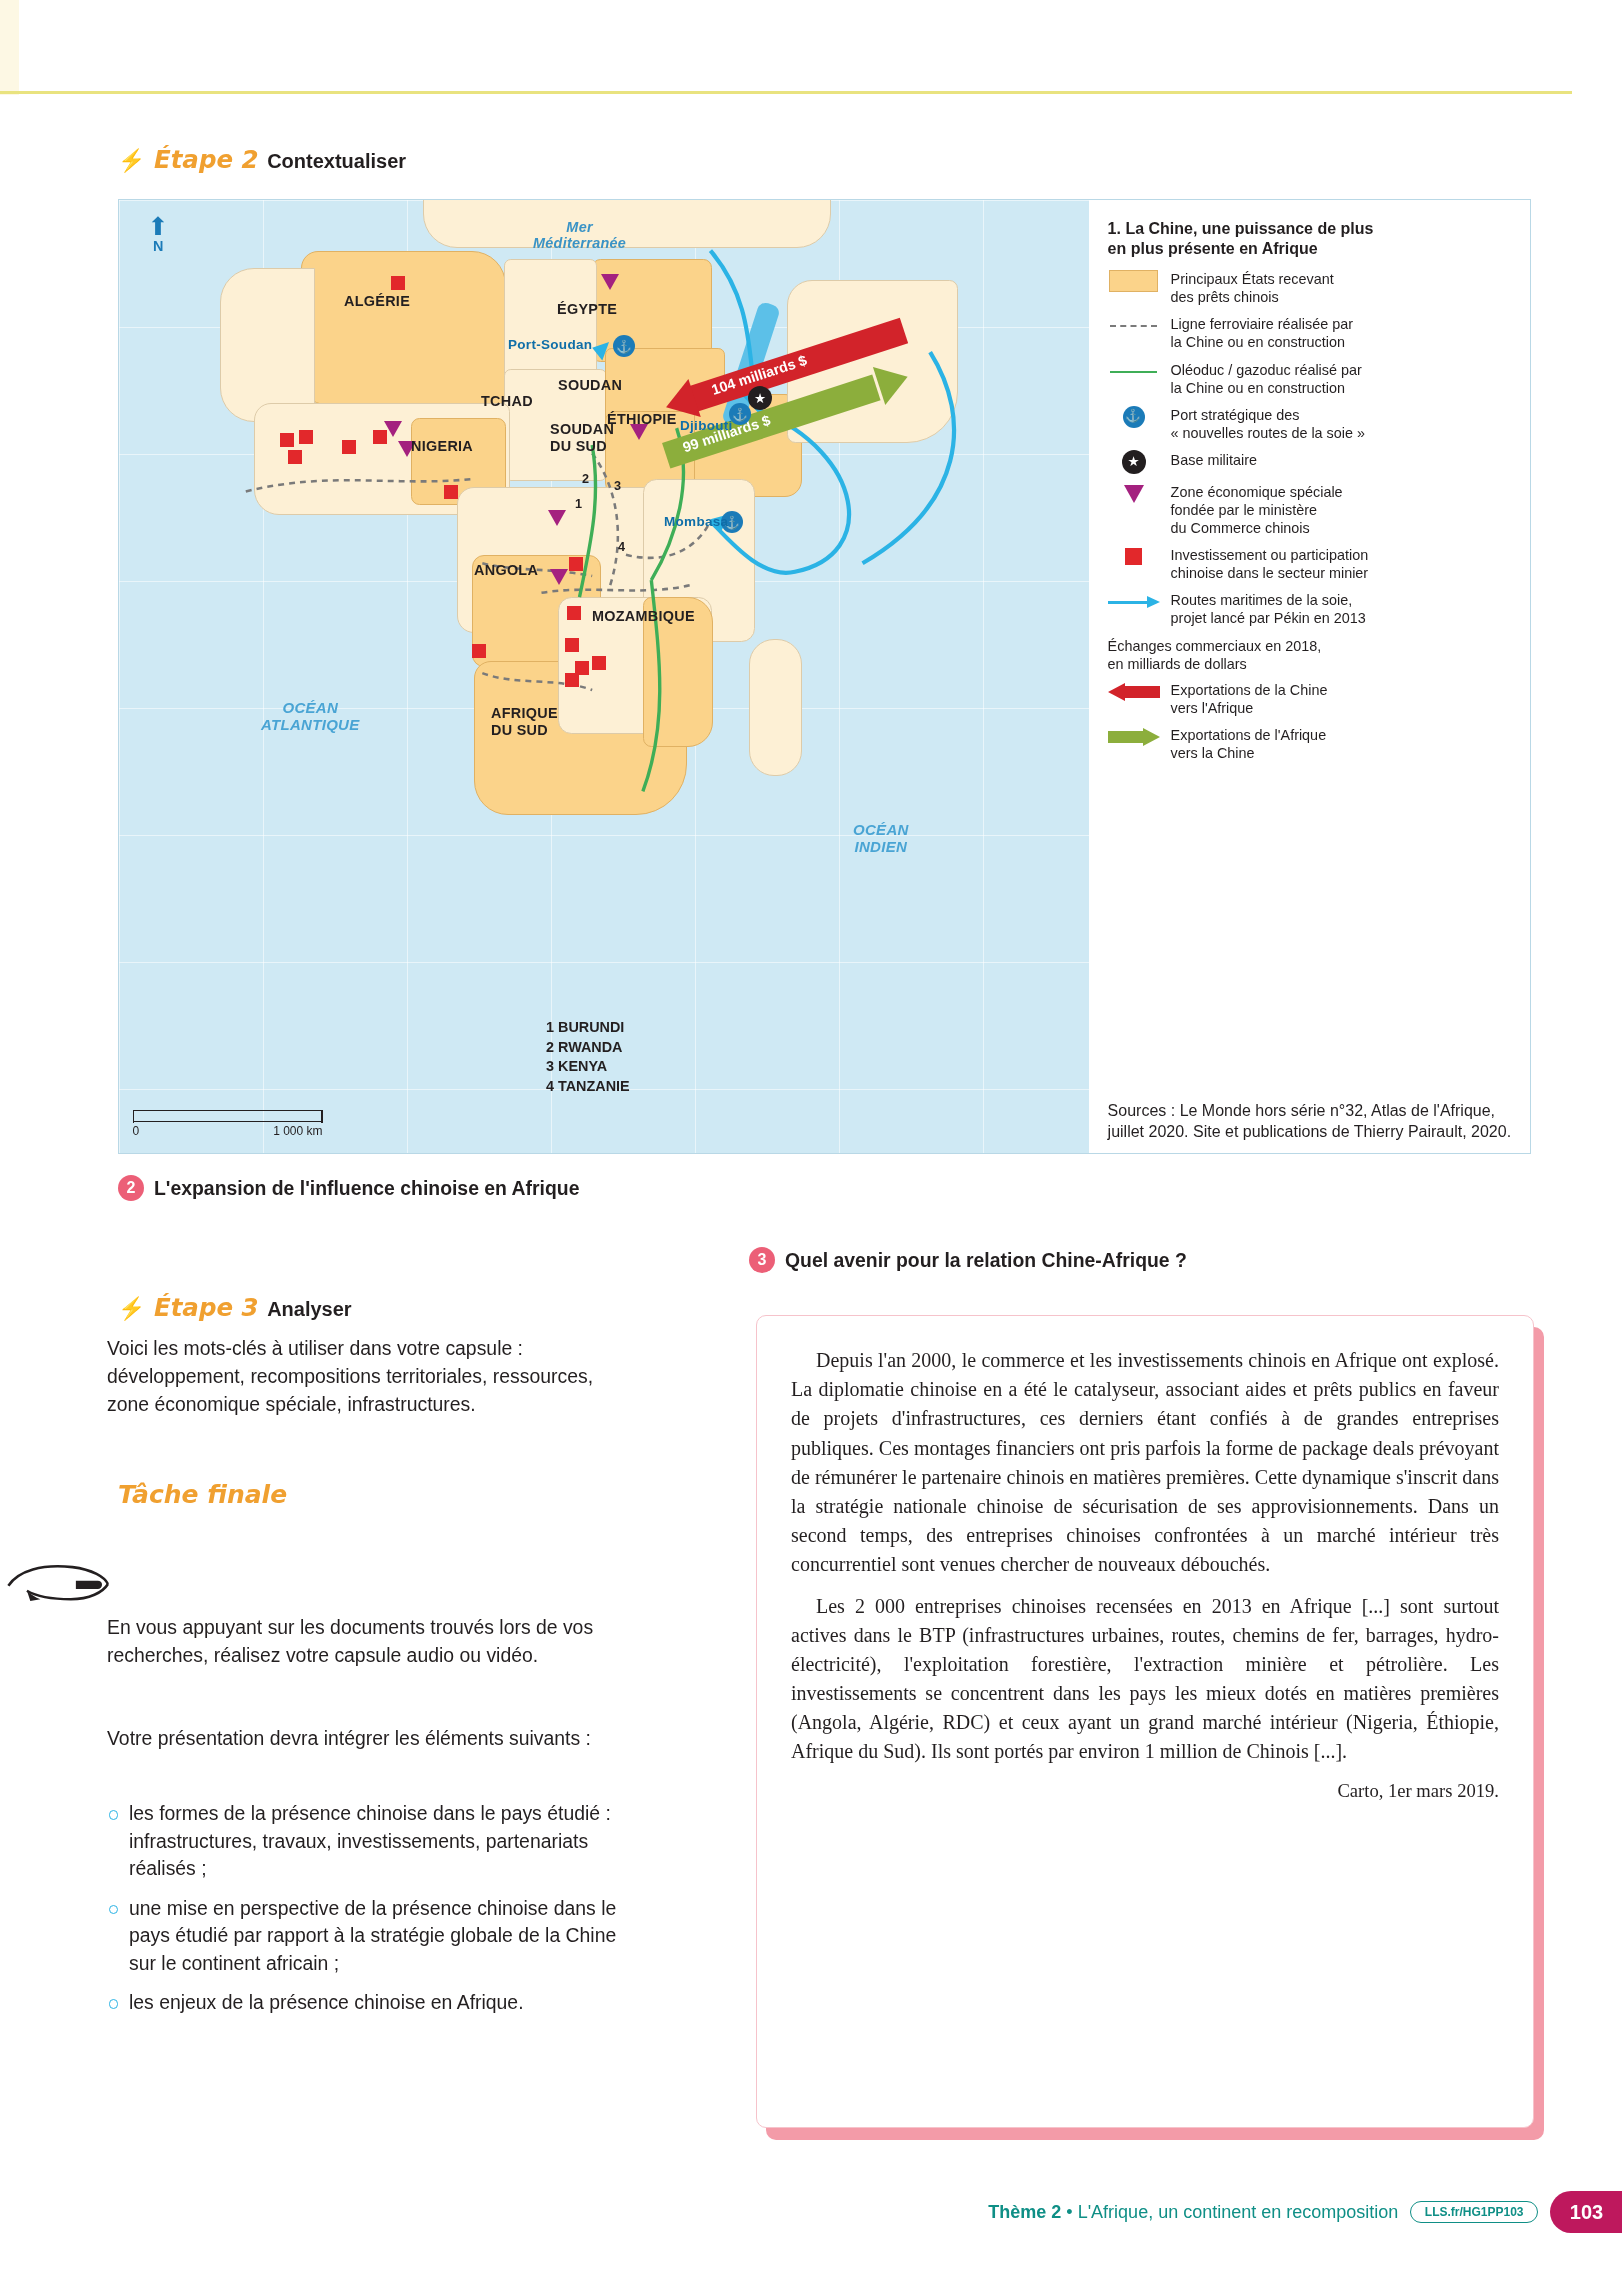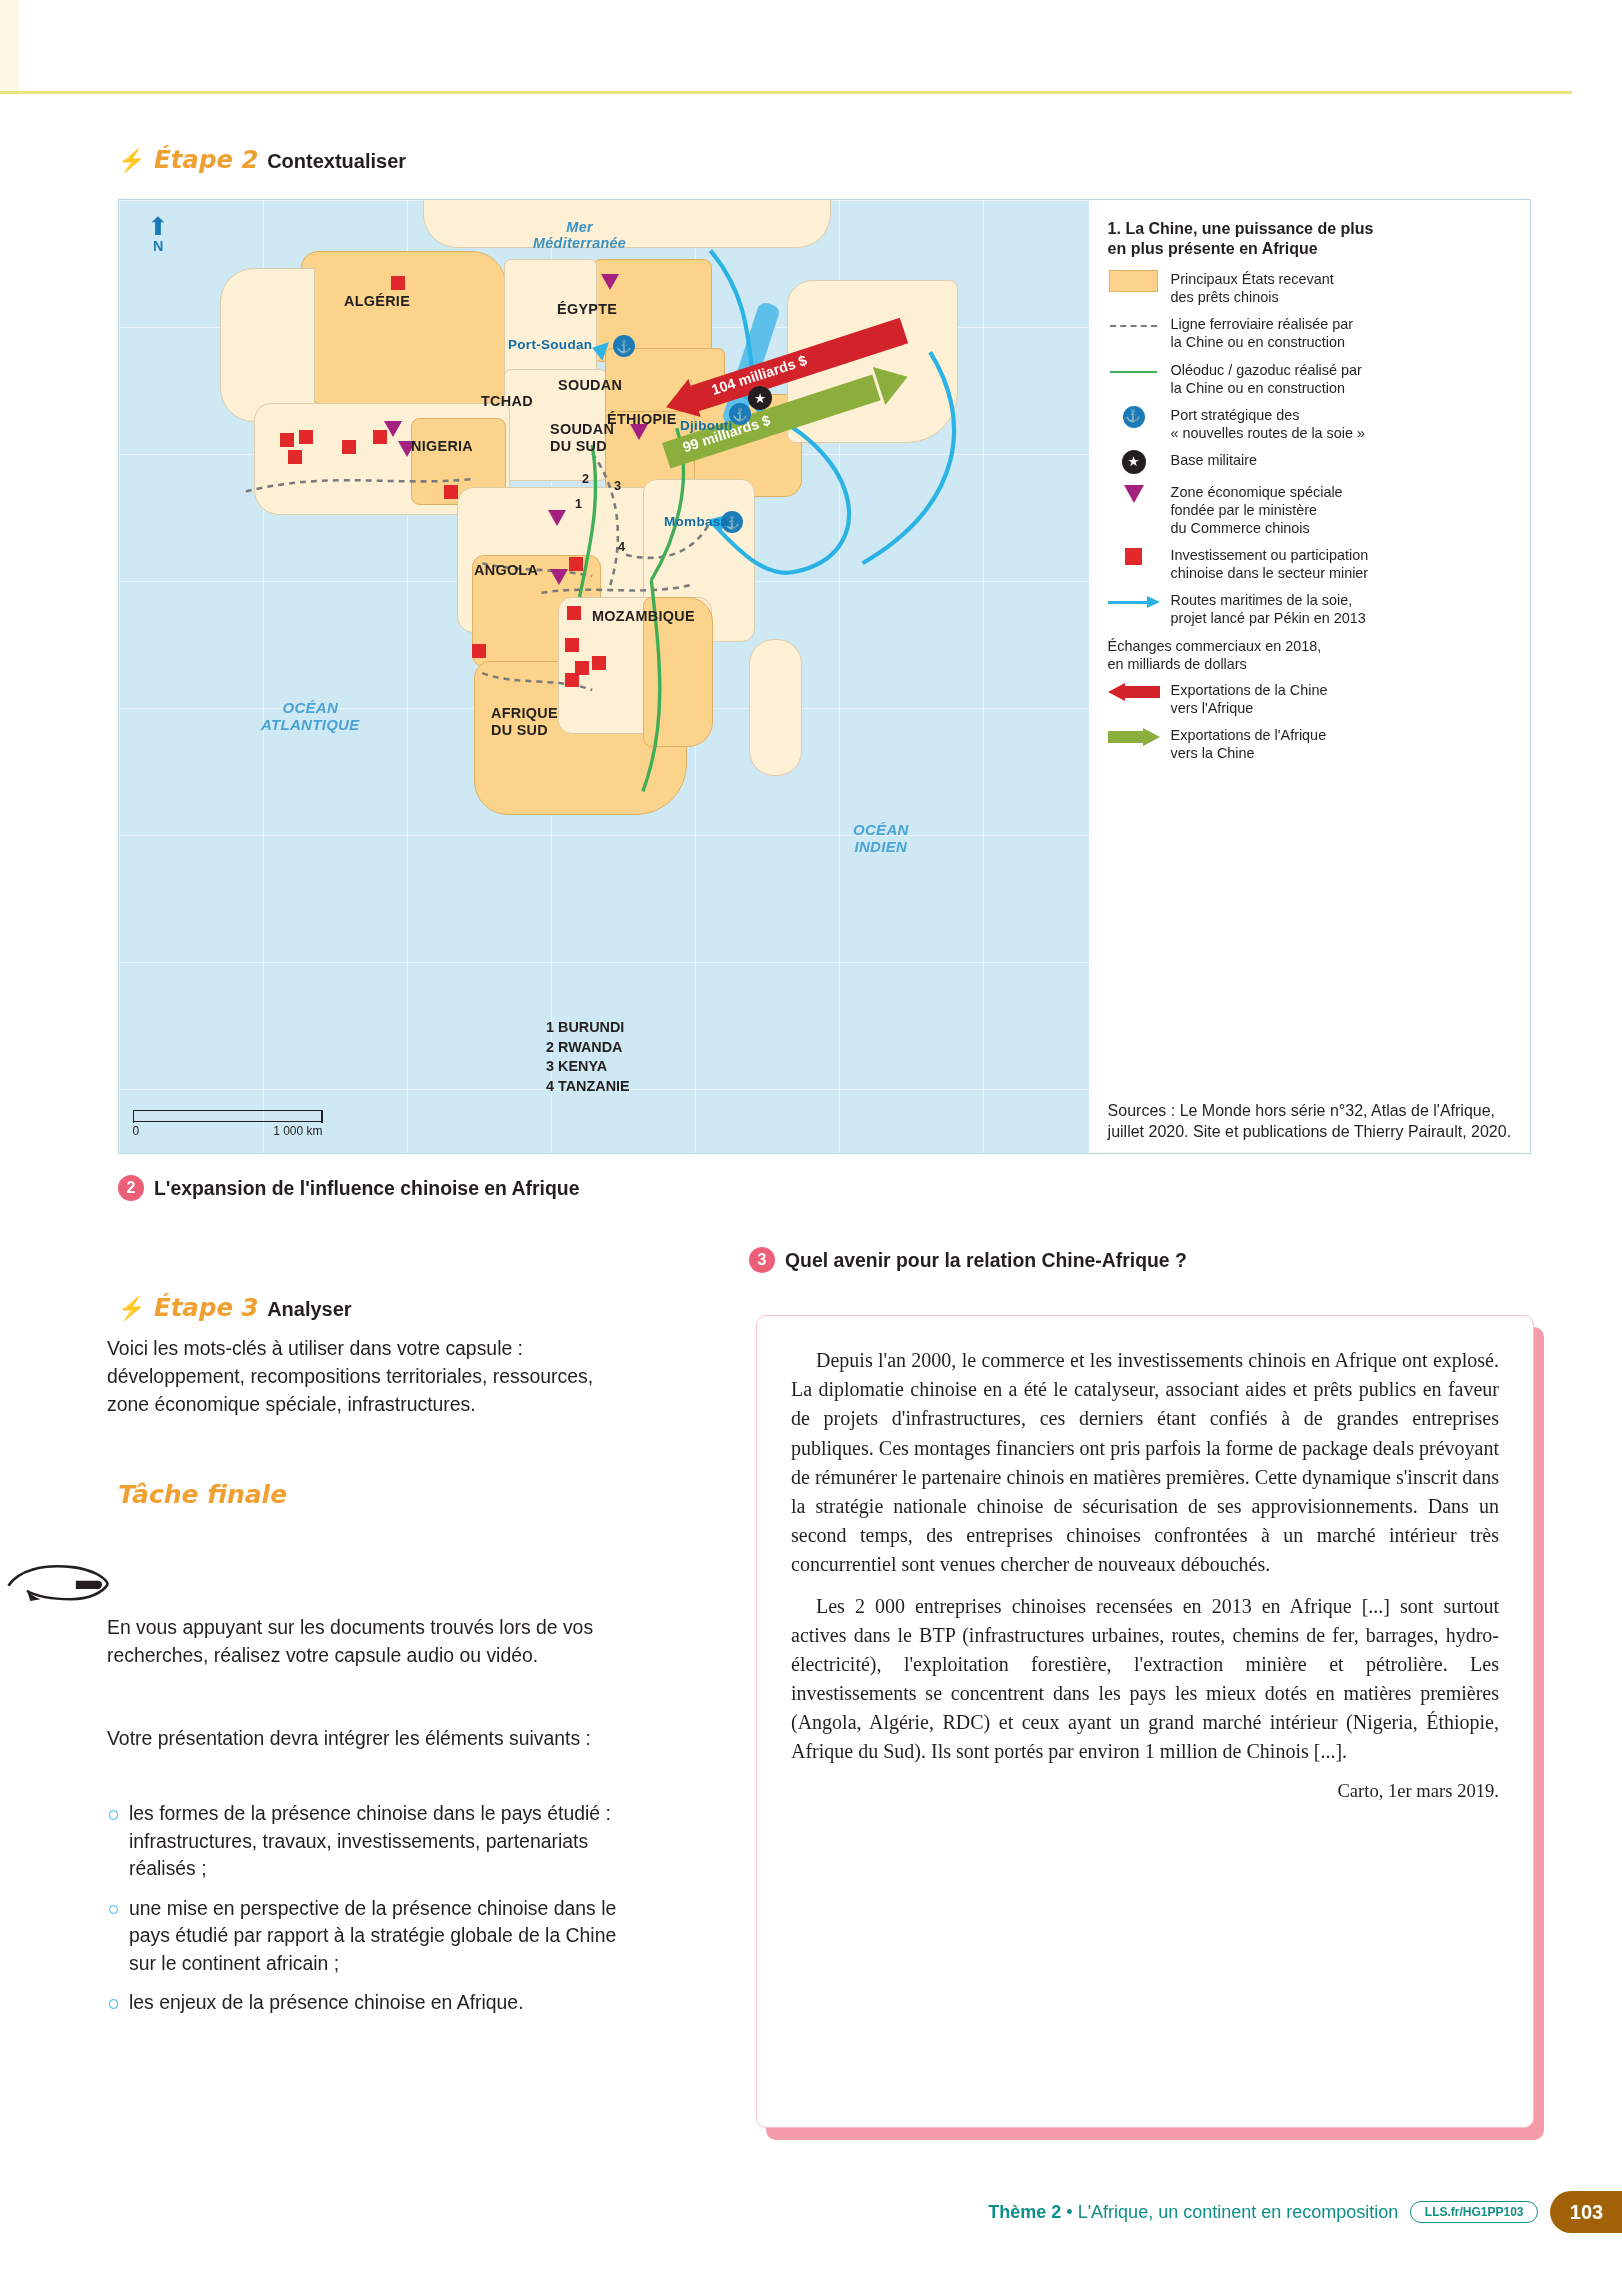--- a/index.html
+++ b/index.html
@@ -424,21 +424,21 @@
   .footer-code {
     border: 1.7px solid #0f8f86;
     border-radius: 15px;
     padding: 3.4px 13.5px;
     color: #0f8f86;
     font-size: 12px;
     font-weight: bold;
   }
   .footer-page {
     width: 73px; height: 42px;
-    background: #a16207;
+    background: #be185d;
     border-radius: 21px 0 0 21px;
     color: #fff;
     font-size: 20px;
     font-weight: bold;
     display: flex; align-items: center; justify-content: center;
   }
 </style>
 </head>
 <body>
 

